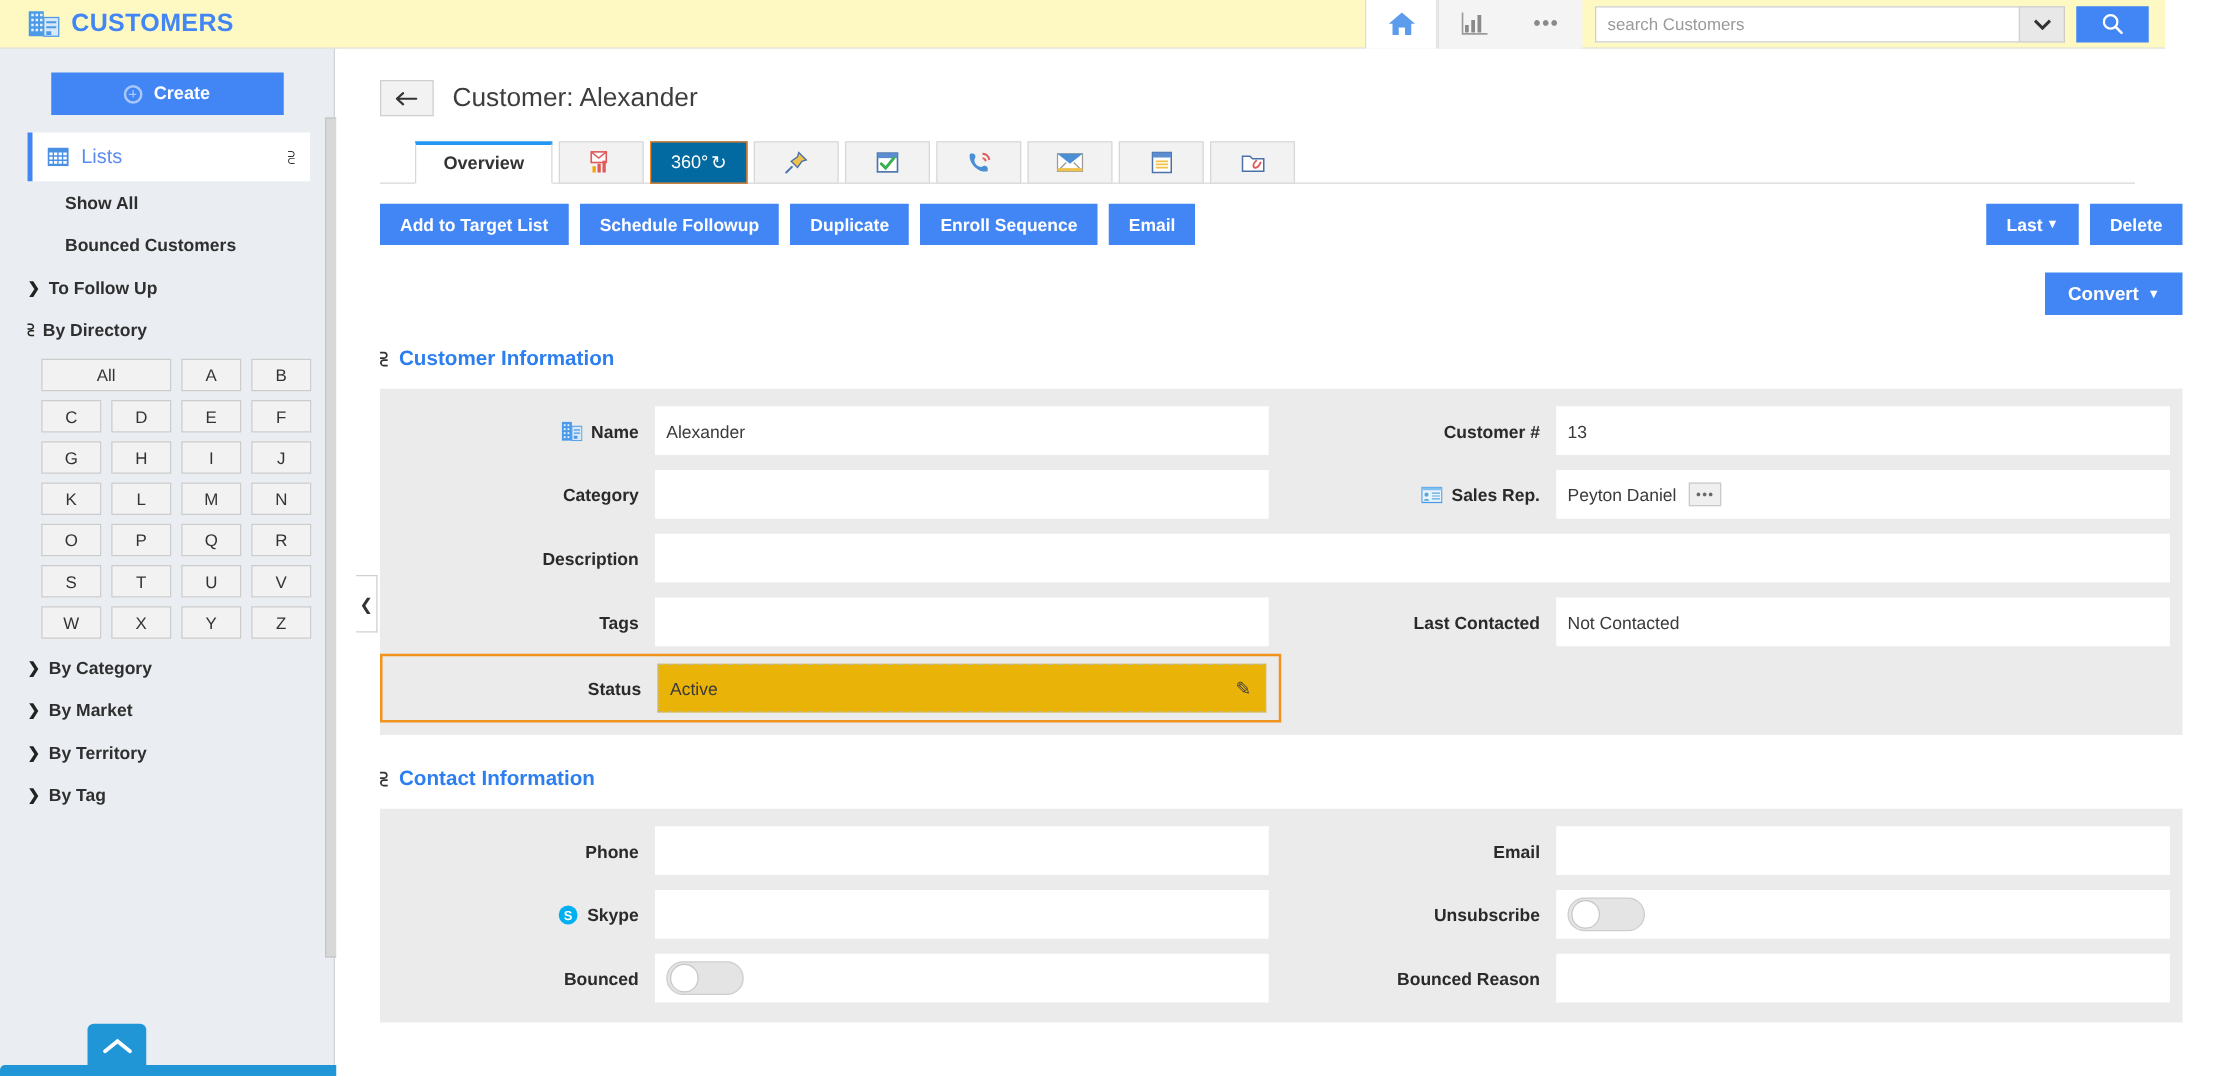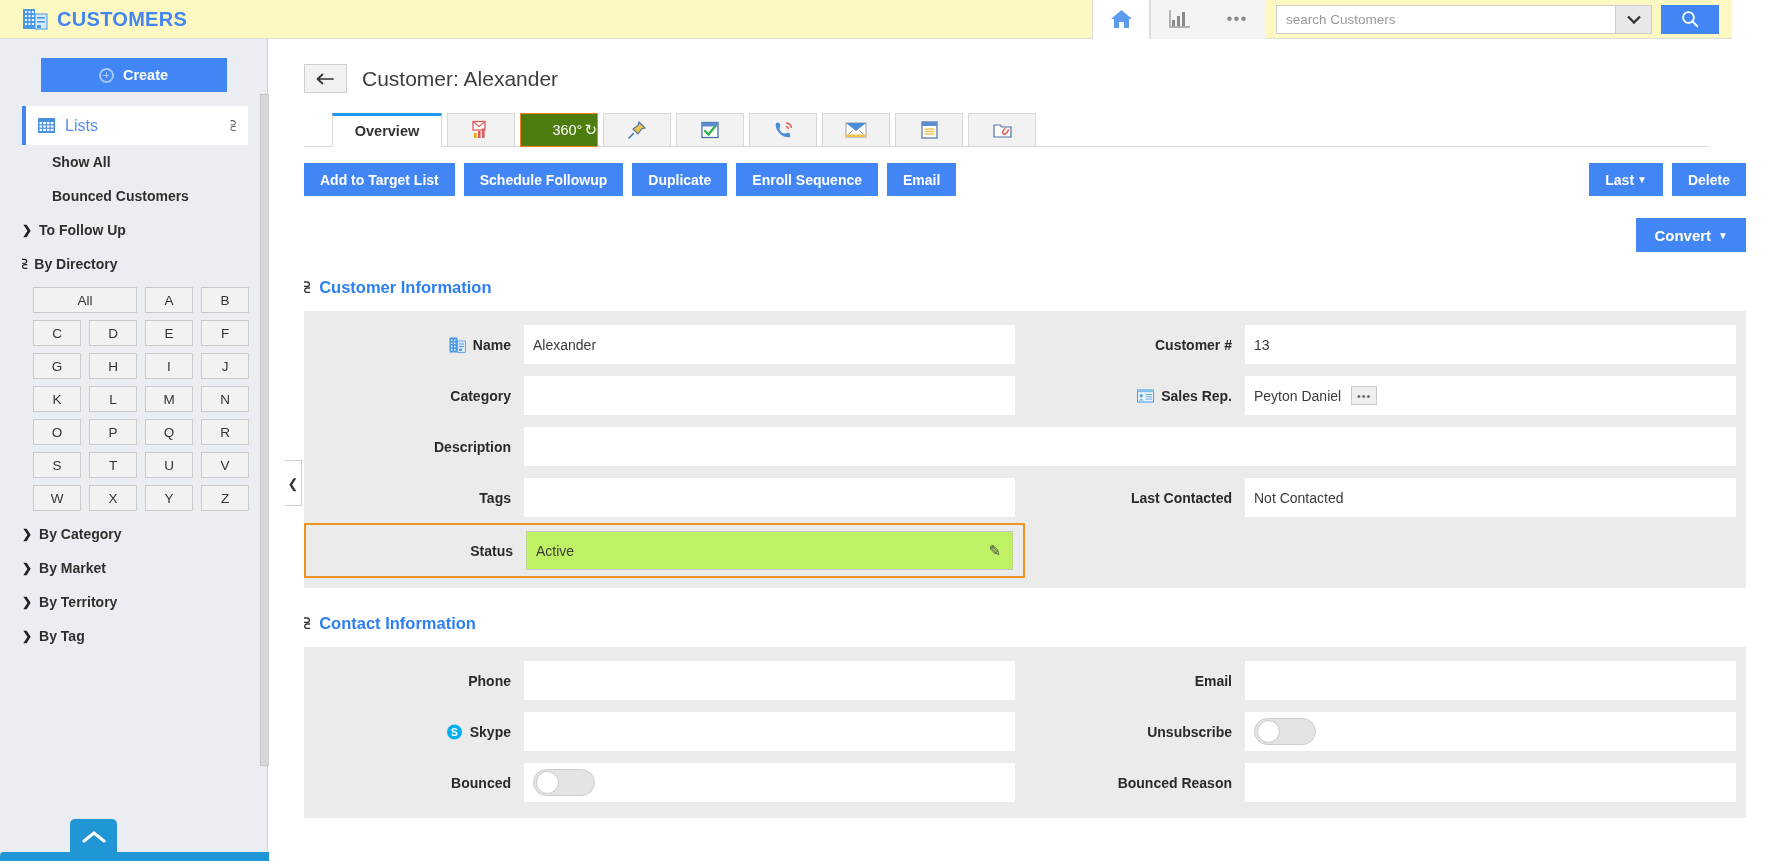--- a/index.html
+++ b/index.html
@@ -136,21 +136,21 @@
   }
   .tab {
     height: 34px; min-width: 68px; background: #f2f2f2; border: 1px solid #d7d7d7;
     margin-right: 5px; display: flex; align-items: center; justify-content: center;
     cursor: pointer; position: relative; z-index: 2;
   }
   .tab.active {
     background: #fff; border-top: 3px solid #2196f3; border-bottom: 1px solid #fff;
     min-width: 110px; font-size: 14.5px; font-weight: bold; color: #333;
   }
-  .tab.orange { background: #4d7c0f; border-color:#f58220; color: #fff; font-size: 14.5px; min-width: 78px; justify-content: flex-end; }
+  .tab.orange { background: #0369a1; border-color:#f58220; color: #fff; font-size: 14.5px; min-width: 78px; }
 
   .actions { display: flex; margin: 16px 0 0 35px; gap: 9px; align-items: center; }
   .btn-blue {
     background: #4285f4; color: #fff; font-size: 14px; font-weight: bold;
     height: 33px; padding: 0 16px; display: flex; align-items: center;
     justify-content: center; cursor: pointer; border: none;
     font-family: "Liberation Sans", sans-serif;
   }
   .actions-right { margin-left: auto; display: flex; gap: 9px; margin-right: 30px; }
   .convert-row { display: flex; justify-content: flex-end; margin: 22px 30px 0 0; }
@@ -176,21 +176,21 @@
     padding-left: 9px; font-size: 14px; color: #3a3a3a; margin-right: 10px;
   }
   .fld.full { grid-column: span 2; }
   .fld.full .fld-input { margin-right: 10px; }
 
   .status-highlight {
     border: 2px solid #f0941f; background: #ebebeb;
     grid-column: 1; display: flex; align-items: center; height: 55px;
   }
   .status-highlight .fld-input {
-    border: 1px dotted #bbb; background: #bef264; position: relative;
+    border: 1px dotted #bbb; background: #eab308; position: relative;
   }
   .pencil { margin-left: auto; margin-right: 11px; font-size: 15px; color: #444; }
 
   .ellipsis-btn {
     margin-left: 10px; width: 26px; height: 19px; background: #efefef;
     border: 1px solid #c9c9c9; display: flex; align-items: center;
     justify-content: center; font-size: 11px; color: #666; cursor: pointer;
     letter-spacing: 1px;
   }
 

